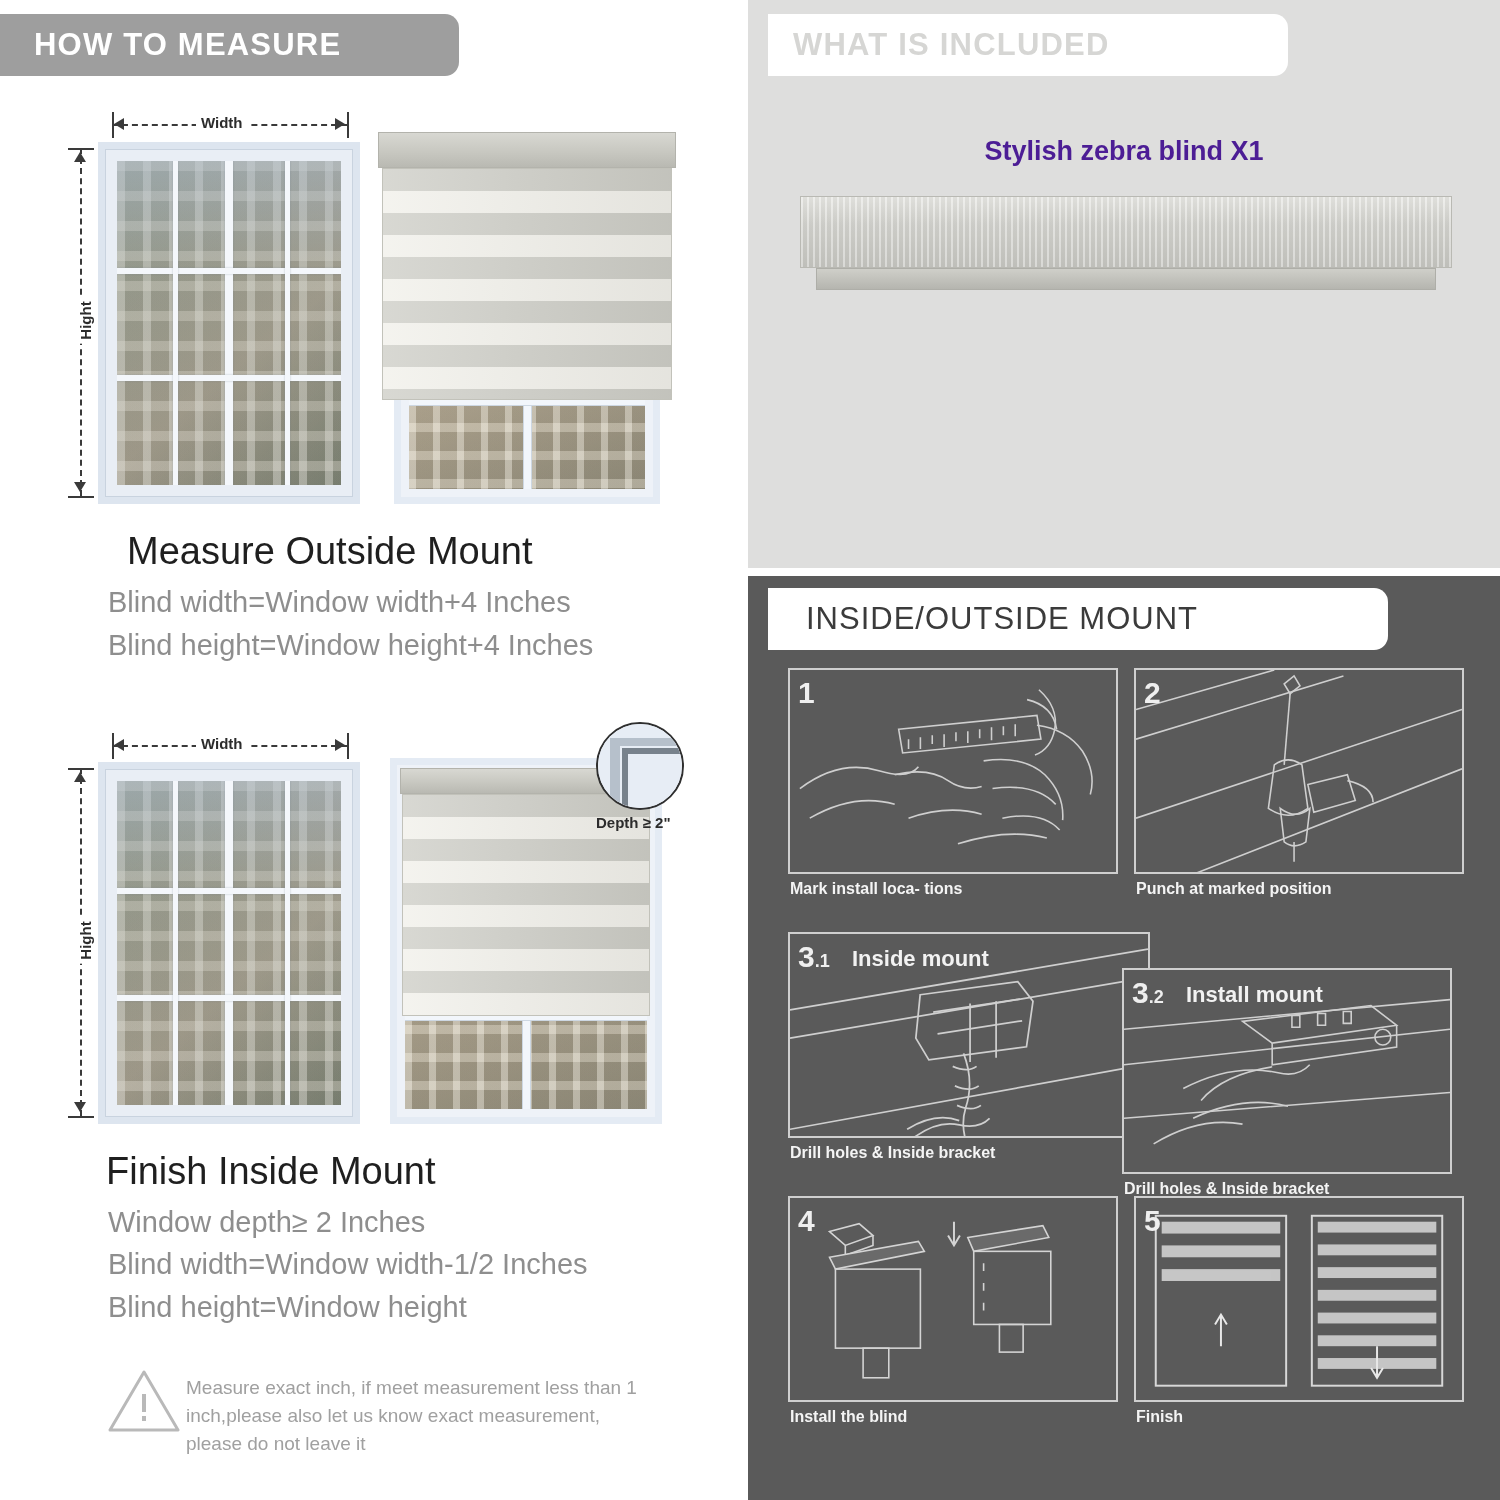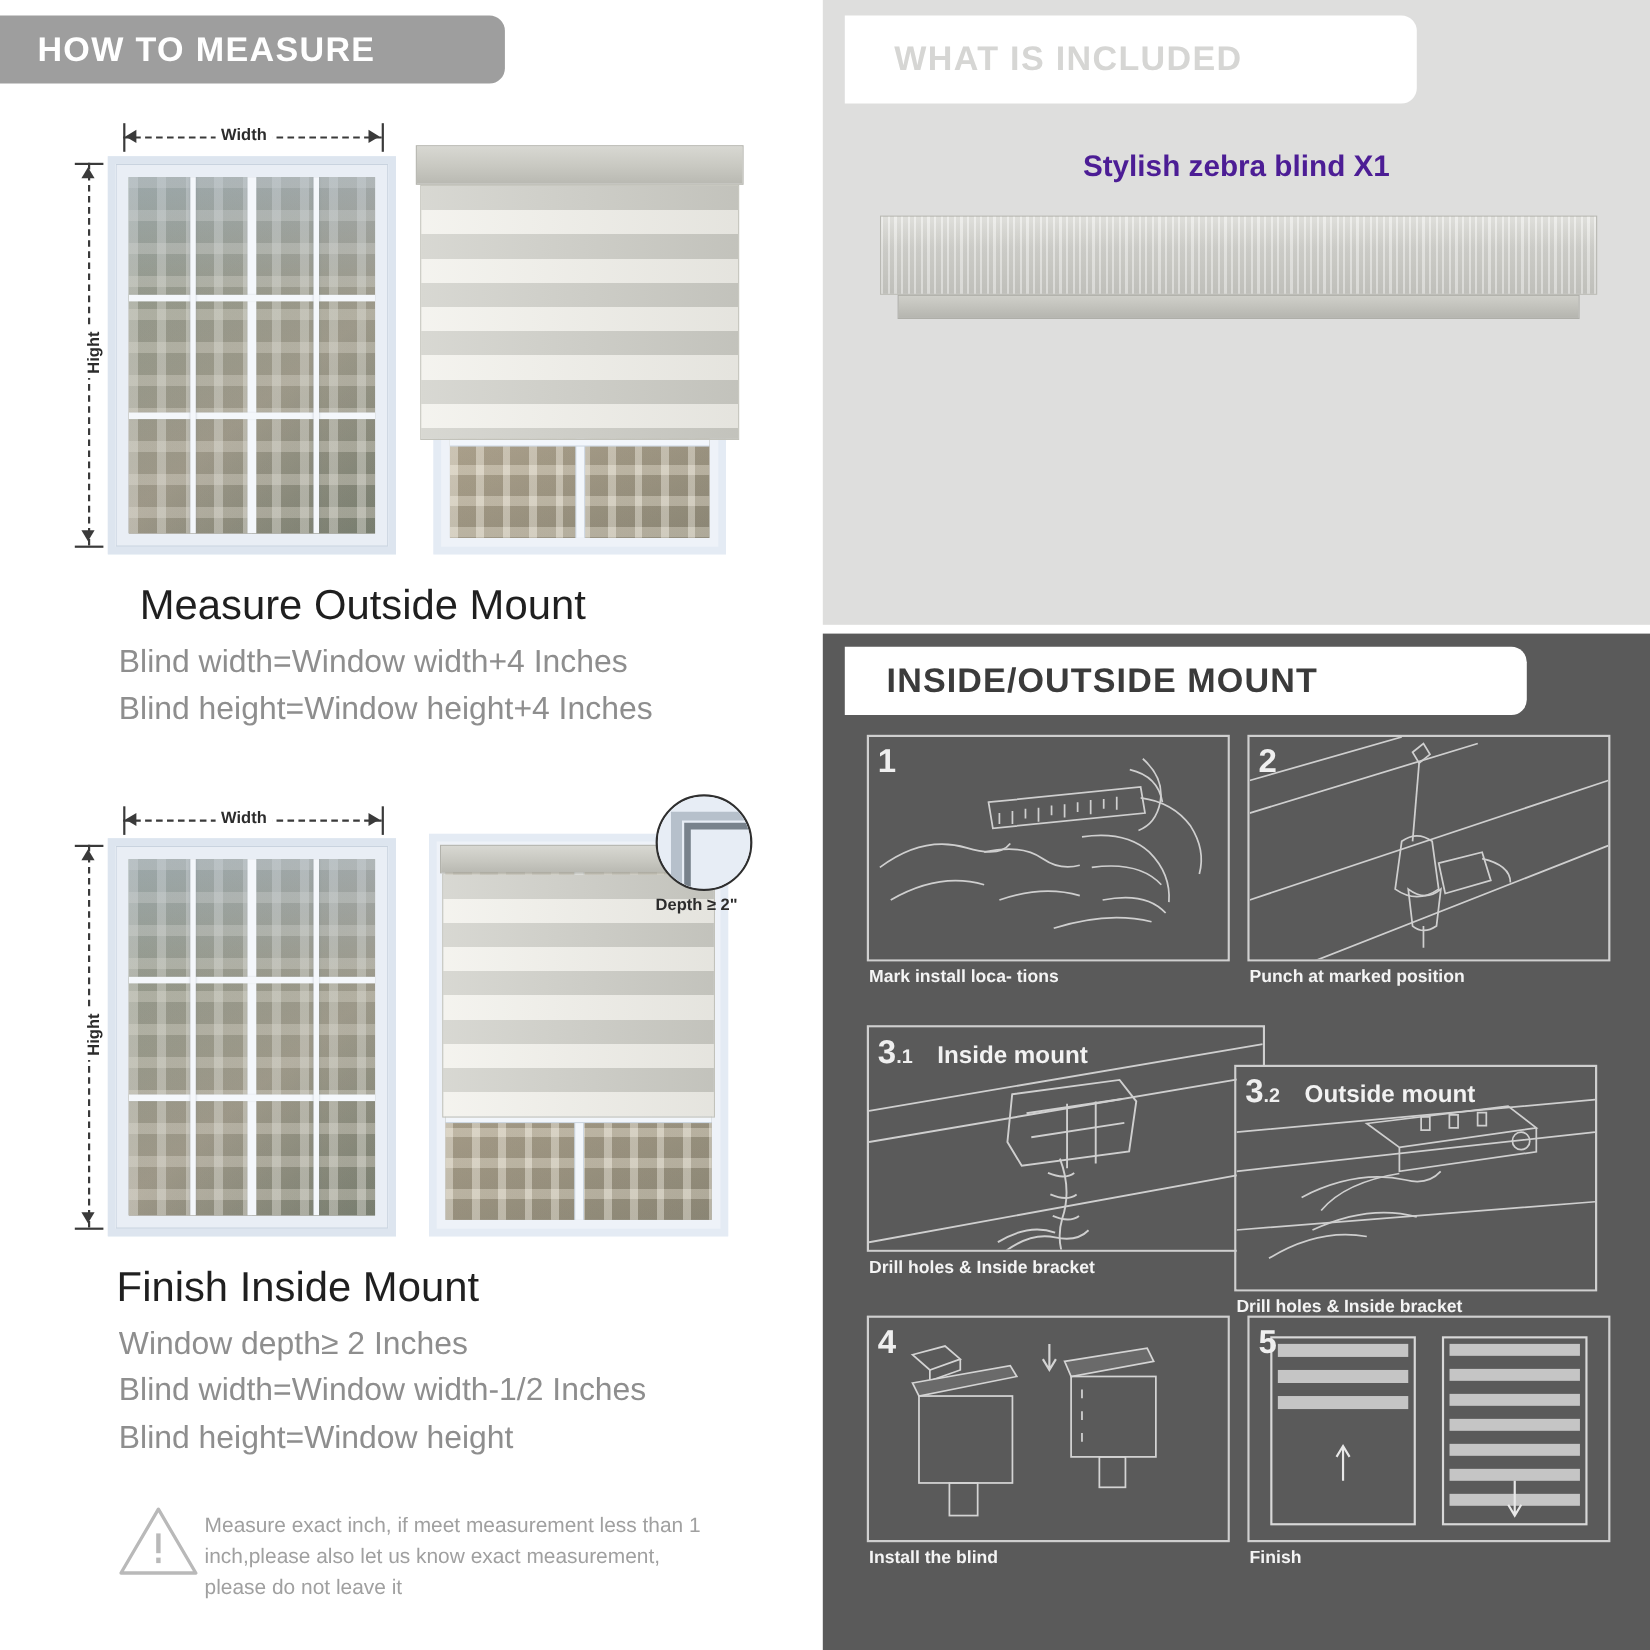--- a/index.html
+++ b/index.html
@@ -210,25 +210,25 @@
   
   .inc-panel {
     position: absolute;
     left: 748px; top: 0;
     width: 752px; height: 568px;
     background: #dededd;
   }
   .inc-hdr {
     position: absolute;
     left: 20px; top: 14px;
-    width: 520px; height: 80px;
+    width: 520px; height: 62px;
     background: #ffffff;
     border-radius: 0 14px 14px 0;
     display: flex; align-items: center;
-    padding-left: 45px;
+    padding-left: 25px;
     box-sizing: border-box;
     font-size: 31px;
     font-weight: bold;
     letter-spacing: 1.2px;
     color: #d6d6d4;
   }
   .inc-title {
     position: absolute;
     top: 136px; left: 0; right: 0;
     text-align: center;
@@ -270,21 +270,21 @@
   .mount-hdr {
     position: absolute;
     left: 20px; top: 12px;
     width: 620px; height: 62px;
     background: #ffffff;
     border-radius: 0 14px 14px 0;
     display: flex; align-items: center;
     padding-left: 38px;
     box-sizing: border-box;
     font-size: 31px;
-    font-weight: bold;
+    font-weight: normal;
     letter-spacing: 1px;
     color: #3b3b3b;
   }
   .step {
     position: absolute;
     box-sizing: border-box;
   }
   .step-img {
     position: absolute;
     left: 0; top: 0;
@@ -532,21 +532,21 @@
             <circle cx="262" cy="68" r="8"></circle>
             <path d="M60 120 q50 -26 96 -16 q20 5 32 -8"></path>
             <path d="M70 150 q52 -24 96 -12"></path>
             <path d="M150 98 q-50 8 -72 34"></path>
             <path d="M30 176 q46 -28 90 -20"></path>
           </g>
         </svg>
         <div class="step-num">
           <span>3</span><span class="sub">.2</span>
         </div>
-        <div class="step-inline">Outside mount</div>
+        <div class="step-inline">Install mount</div>
       </div>
       <div class="step-cap">Drill holes &amp;  Inside bracket</div>
     </div>
 
     <div class="step" style="left:40px; top:620px; width:330px; height:252px;">
       <div class="step-img">
         <svg class="sketch" viewBox="0 0 330 206">
           <rect width="330" height="206" fill="#5a5a5a"></rect>
           <g fill="none" stroke="#d4d4d4" stroke-width="1.6">
             <path d="M40 34 L70 26 L84 38 L56 48 Z"></path>

